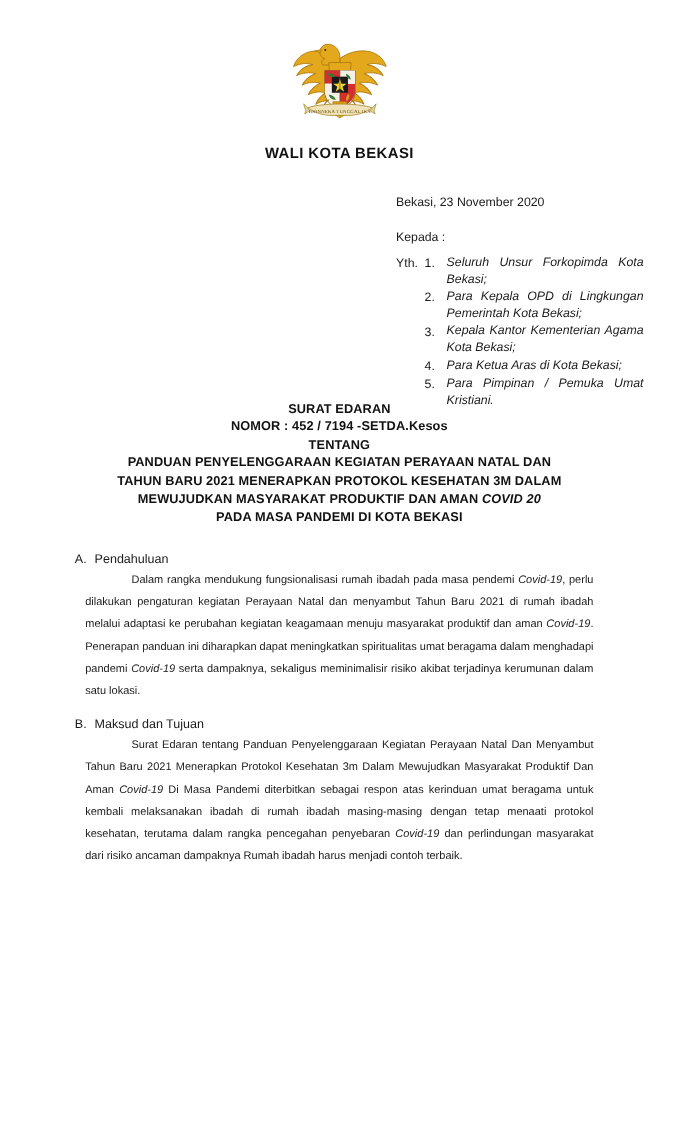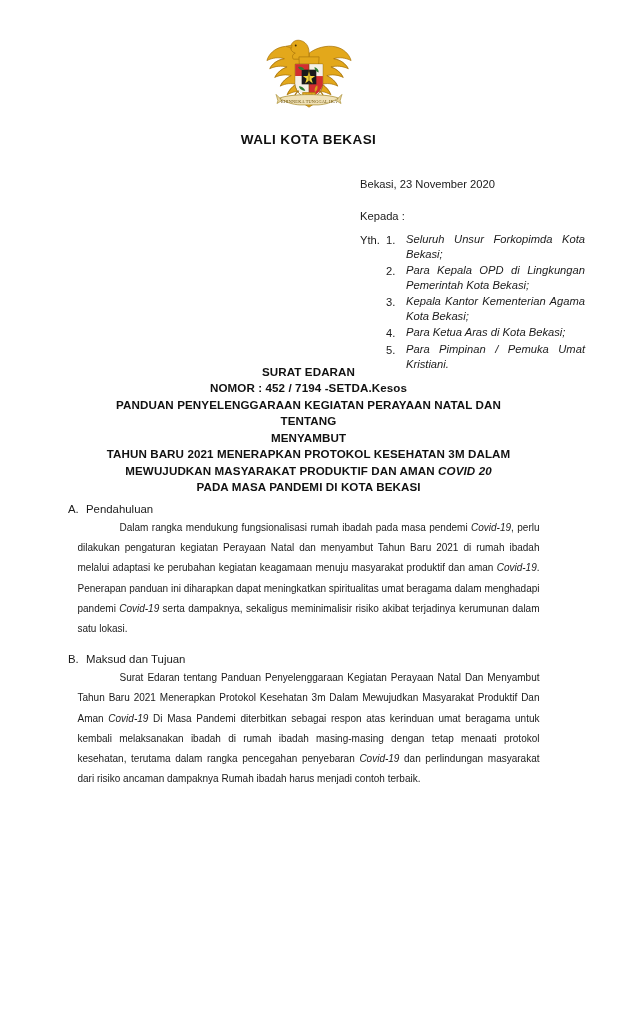--- a/index.html
+++ b/index.html
@@ -232,23 +232,22 @@
         <span class="recip-yth"></span>
         <span class="recip-num">5.</span>
         <span class="recip-text justify-all">Para Pimpinan / Pemuka Umat Kristiani.</span>
       </div>
     </div>
   </div>
 
   <div class="title-block">
     <span class="line">SURAT EDARAN</span>
     <span class="line">NOMOR : 452 / 7194 -SETDA.Kesos</span>
+    <span class="line">TENTANG</span>
     <span class="line">PANDUAN PENYELENGGARAAN  KEGIATAN PERAYAAN  NATAL DAN</span>
-    <span class="line">TENTANG</span>
-    <span class="line">MENYAMBUT</span>
     <span class="line">TAHUN BARU  2021 MENERAPKAN PROTOKOL KESEHATAN 3M DALAM</span>
     <span class="line"><span>MEWUJUDKAN  MASYARAKAT PRODUKTIF DAN AMAN </span><span class="ital">COVID 20</span></span>
     <span class="line">PADA MASA PANDEMI DI KOTA BEKASI</span>
   </div>
 
   <div class="body-wrap">
 
     <div class="section">
       <div class="section-head">
         <span class="section-letter">A.</span>

